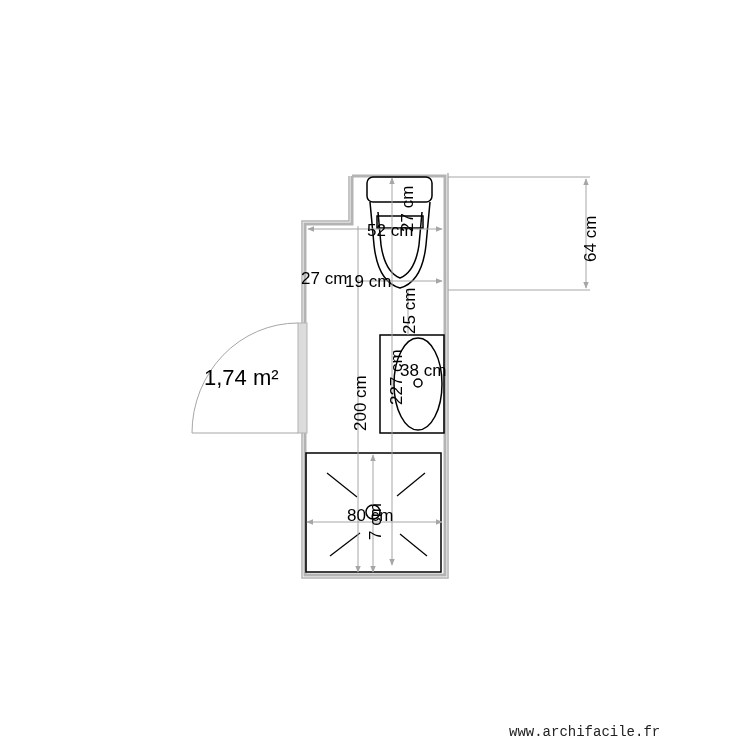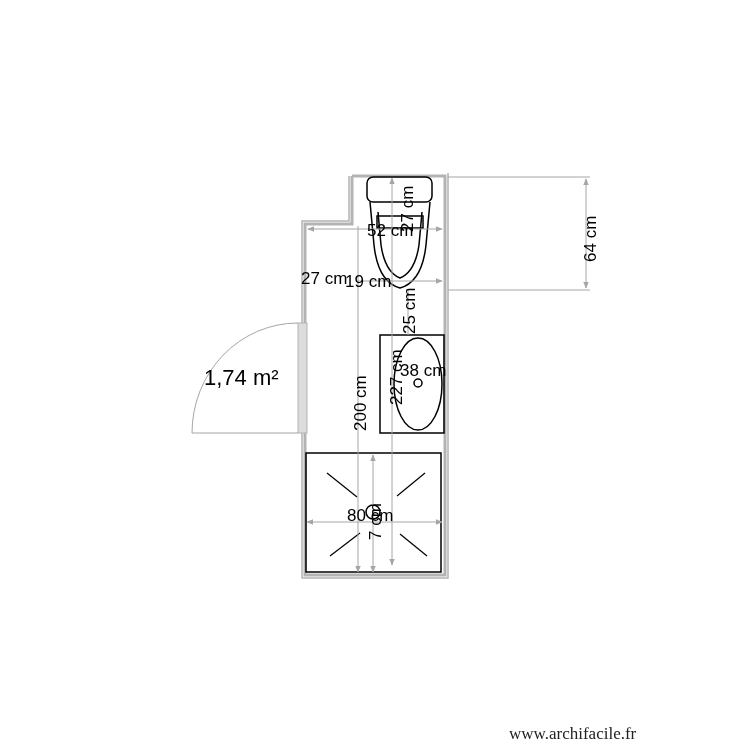--- a/index.html
+++ b/index.html
@@ -1,20 +1,20 @@
 <!DOCTYPE html>
 <html><head>
 <meta charset="utf-8">
 <style>
   html, body { margin:0; padding:0; background:#ffffff; }
   body { width:750px; height:750px; position:relative; overflow:hidden; font-family:"Liberation Sans", sans-serif; }
   #plan { position:absolute; left:0; top:0; }
   .dim-text { font-family:"Liberation Sans", sans-serif; font-size:17px; fill:#000; }
   .area-text { font-family:"Liberation Sans", sans-serif; font-size:22px; fill:#000; }
-  .watermark { position:absolute; left:509px; top:724px; font-size:17px; color:#222; font-family:Liberation Serif, serif; }
+  .watermark { position:absolute; left:509px; top:724px; font-size:14px; color:#222; font-family:Liberation Mono, monospace; }
 </style>
 </head>
 <body>
 
 <svg id="plan" width="750" height="750" viewBox="0 0 750 750">
   <defs>
     <marker id="arr" viewBox="0 0 10 10" refX="9" refY="5" markerWidth="7" markerHeight="7" orient="auto-start-reverse">
       <path d="M0,1 L10,5 L0,9 z" fill="#a6a6a6"></path>
     </marker>
   </defs>

